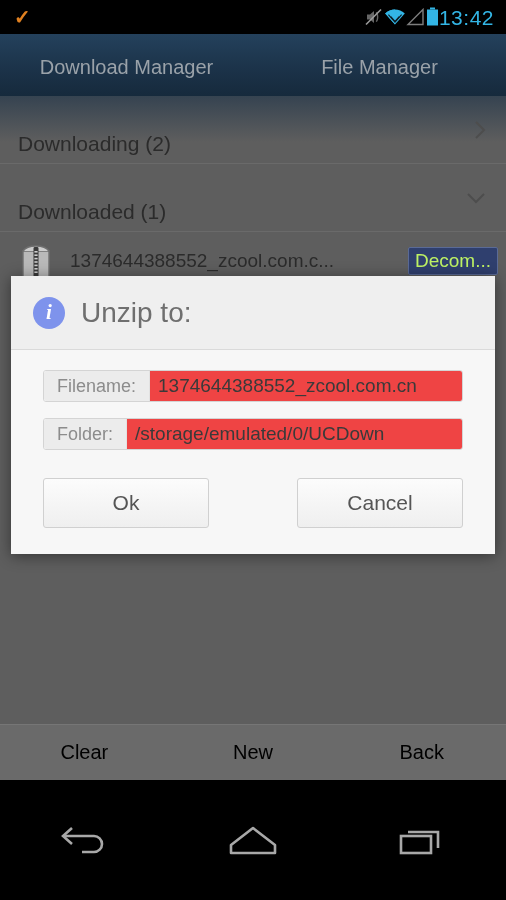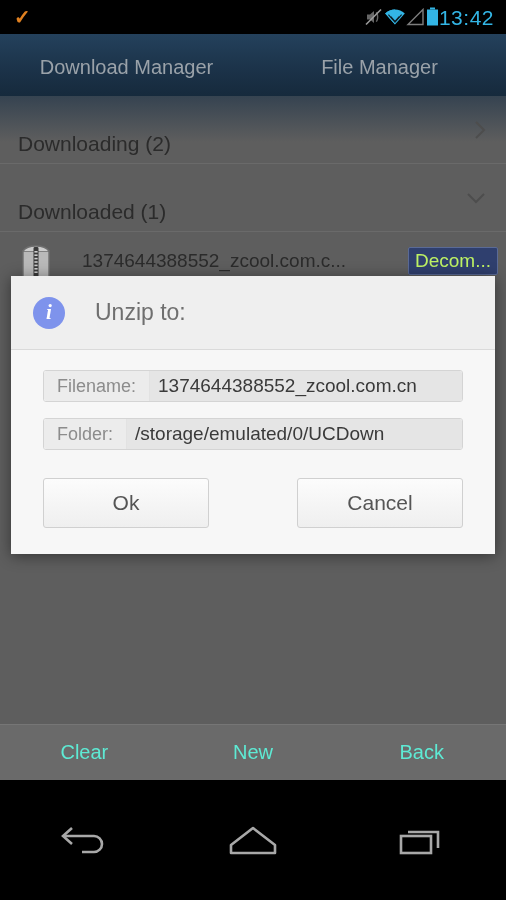--- a/index.html
+++ b/index.html
@@ -62,37 +62,37 @@
   .group-label { color:#2b2b2b; font-size:21px;margin-top:28px; }
   .group-chevron { margin-left:auto; color:#4d4d4d; }
   .group-chevron svg { display:block; }
 
   .file-row {
     position:relative; height:58px; display:flex; align-items:center;
     padding:0 8px 0 18px;
   }
   #zip-icon { width:36px; height:40px; position:relative; flex:0 0 36px; }
   .file-name {
-    margin-left:28px; color:#2b2b2b; font-size:19px;
+    margin-left:16px; color:#2b2b2b; font-size:19px;
     white-space:nowrap; overflow:hidden;
   }
   #decompress-button {
     margin-left:auto; background:#2f3f6e; border:1px solid #5a6a96;
     color:#bef264; font-size:19px; padding:2px 6px; border-radius:2px;
     white-space:nowrap;
   }
 
   
   #bottom-bar {
     position:absolute; bottom:120px; left:0; width:506px; height:56px;
     background:#6a6a6a; border-top:1px solid #767676; display:flex;
   }
   .bottom-btn {
     flex:1; display:flex; align-items:center; justify-content:center;
-    color:#5eead4; font-size:20px;
+    color:#000000; font-size:20px;
   }
 
   
   #nav-bar {
     position:absolute; bottom:0; left:0; width:506px; height:120px;
     background:#000; display:flex; align-items:center;
   }
   .nav-btn { flex:1; display:flex; align-items:center; justify-content:center; }
   .nav-btn svg { display:block; }
 
@@ -106,37 +106,37 @@
     height:74px; background:#efefef; display:flex; align-items:center;
     padding:0 22px; border-bottom:1px solid #dadada;
   }
   #info-icon {
     width:32px; height:32px; border-radius:50%;
     background:#7e93ec; color:#fff; font-size:21px; font-style:italic;
     font-family:"Liberation Serif", serif; font-weight:bold;
     display:flex; align-items:center; justify-content:center;
     flex:0 0 32px;
   }
-  #dialog-title { margin-left:30px; color:#6f6f6f; font-size:23px; }
+  #dialog-title { margin-left:16px; color:#6f6f6f; font-size:28px; }
 
   #dialog-body { padding:20px 32px 0 32px; }
   .field {
     display:flex; align-items:stretch; height:32px; margin-bottom:16px;
     border:1px solid #d4d4d4; border-radius:3px; background:#fff;
     overflow:hidden;
   }
   .field-label {
     background:#ececec; color:#8c8c8c; font-size:18px;
     display:flex; align-items:center; padding:0 13px;
     border-right:1px solid #e2e2e2; flex:0 0 auto;
   }
   .field-value {
     flex:1; display:flex; align-items:center; padding:0 8px;
     color:#3a3a3a; font-size:19px; white-space:nowrap; overflow:hidden;
-    background:#e5e5e5;
+    background:#ef4444;
   }
 
   #dialog-buttons {
     display:flex; justify-content:space-between;
     padding:12px 32px 26px 32px;
   }
   .dlg-btn {
     width:166px; height:50px; border:1px solid #d0d0d0; border-radius:3px;
     background:linear-gradient(to bottom,#fcfcfc 0%,#efefef 100%);
     color:#555; font-size:21px;

